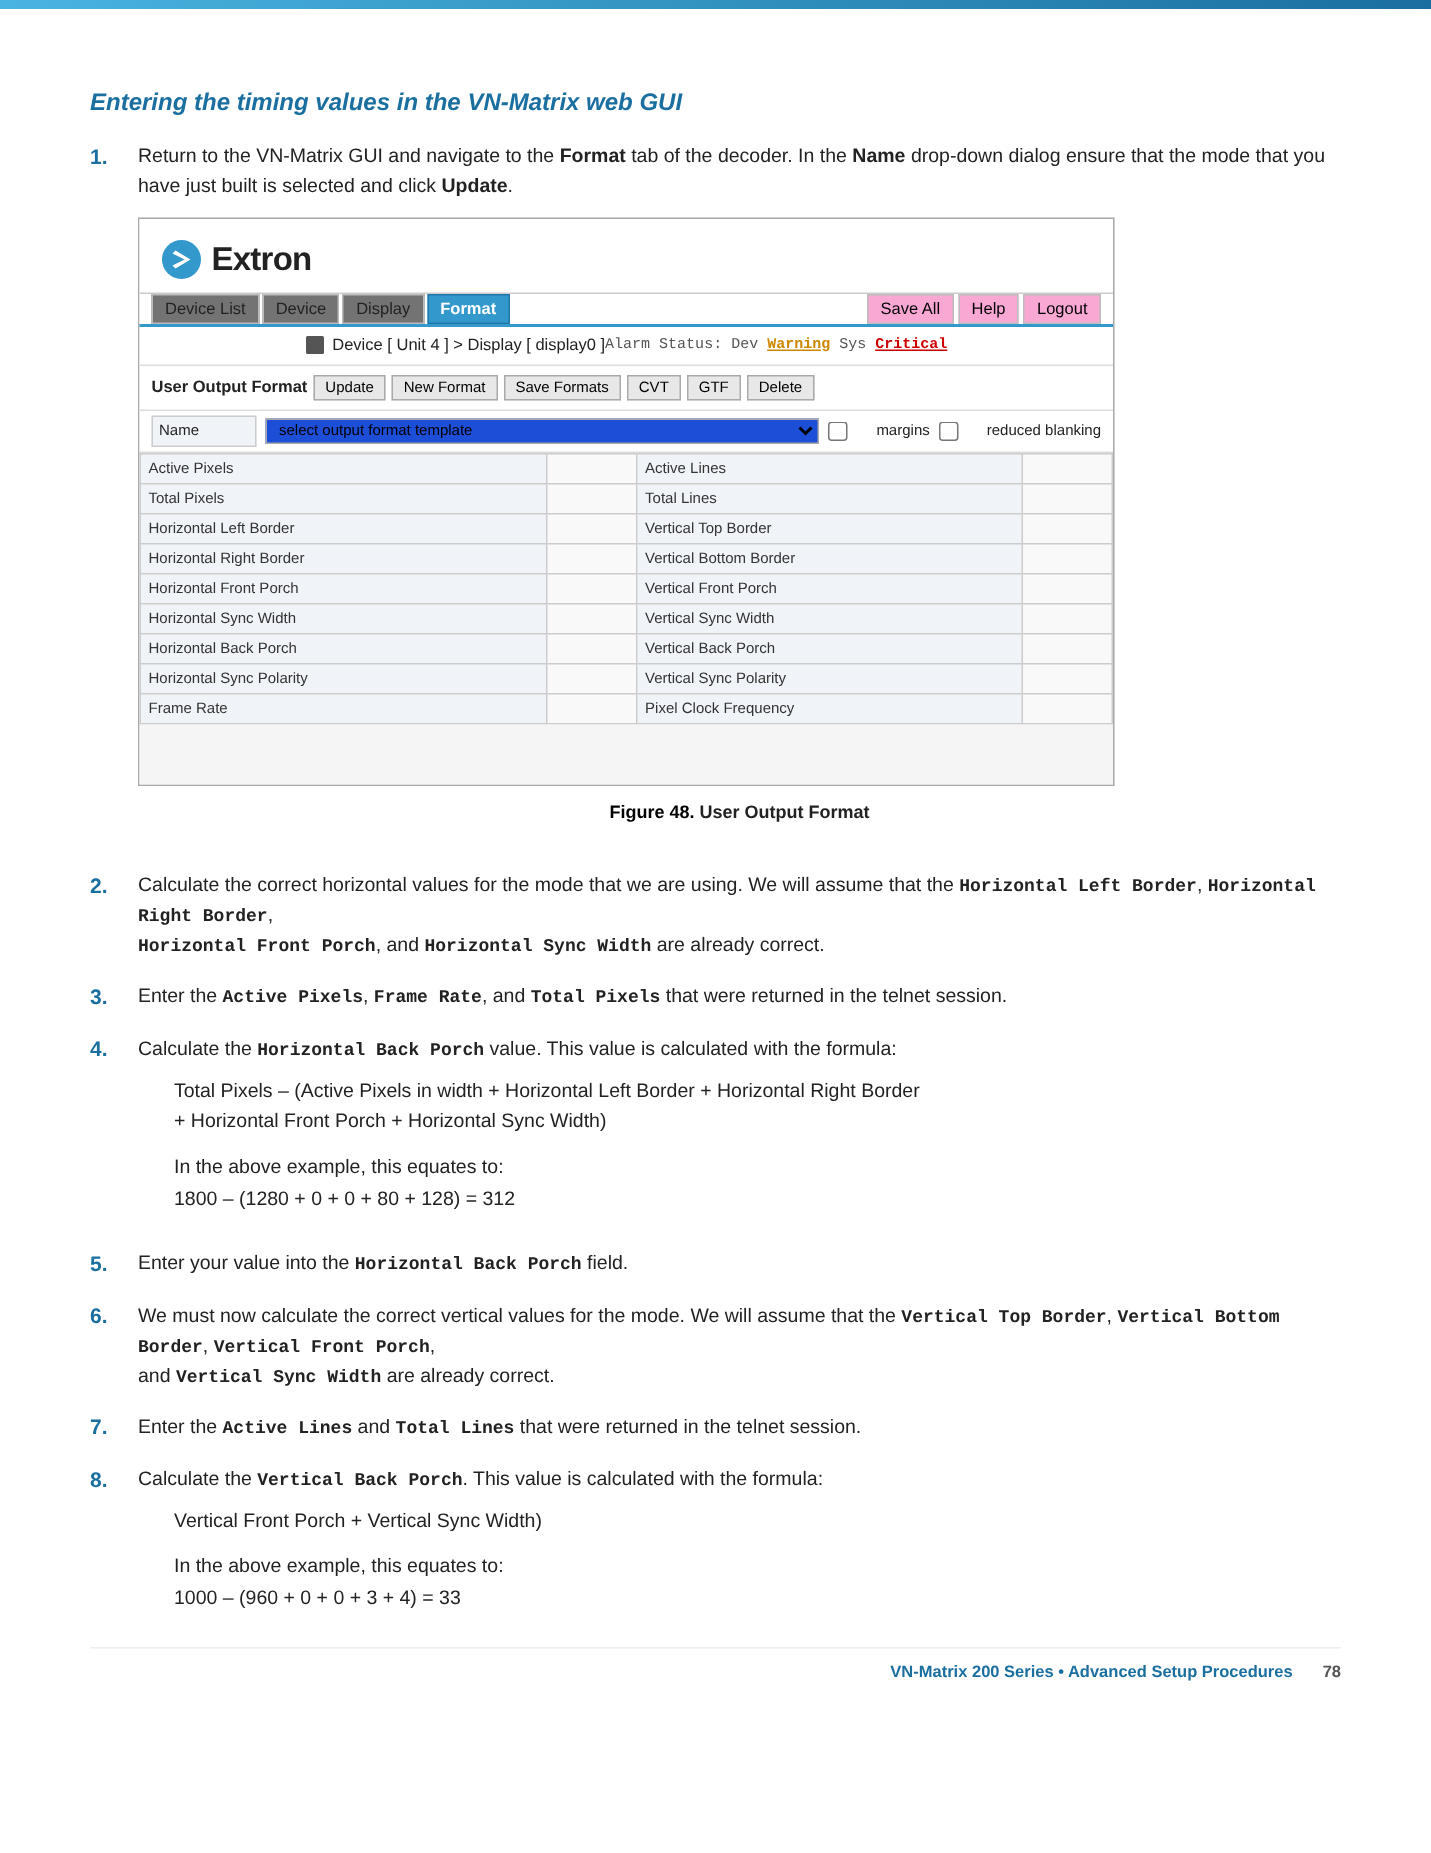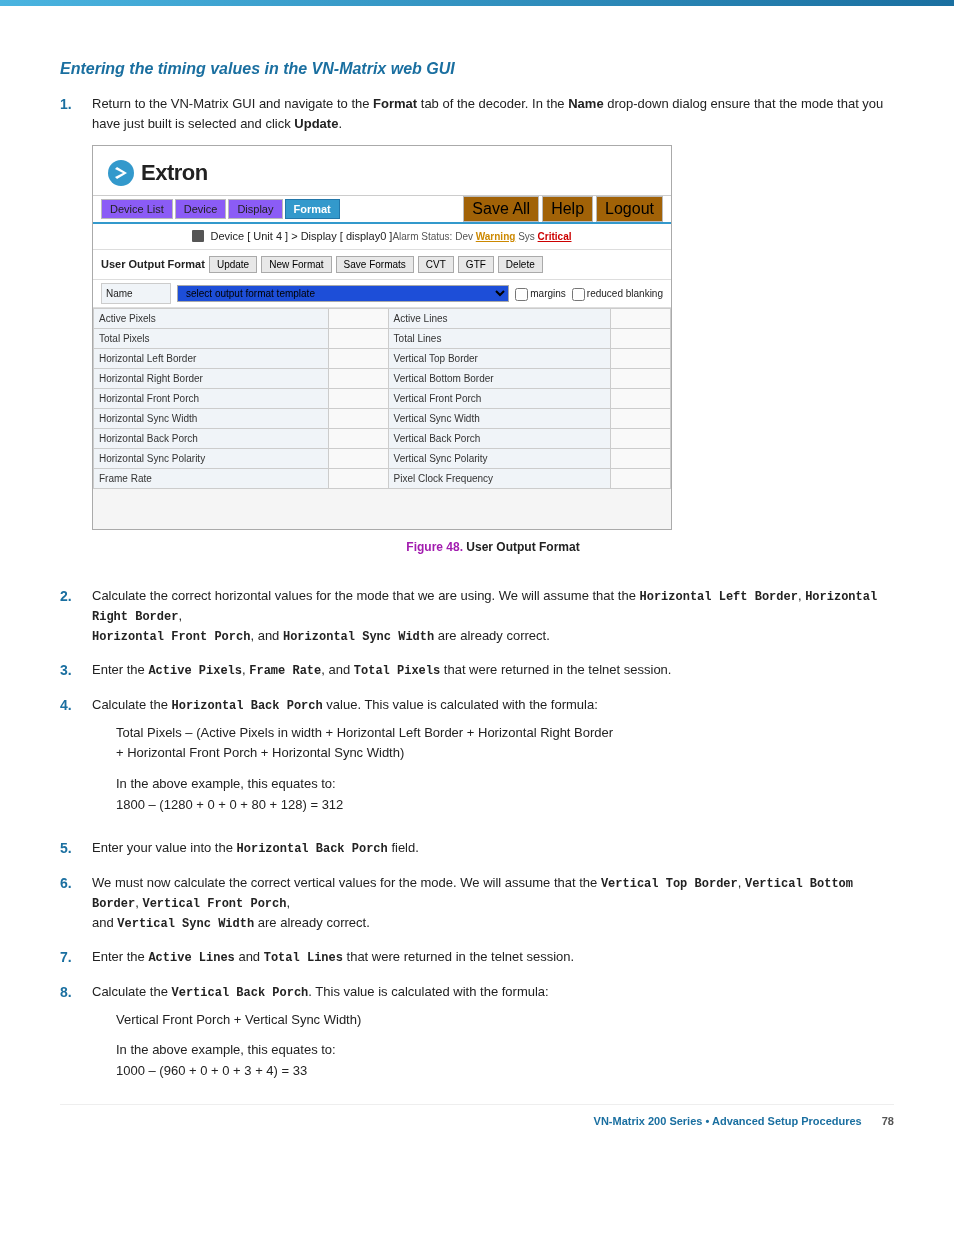--- a/index.html
+++ b/index.html
@@ -53,21 +53,21 @@
       flex: 1;
     }
     .mono { font-family: 'Courier New', monospace; font-weight: bold; font-size: 12px; }
 
     
     .screenshot-box {
       border: 1px solid #aaa;
       background: #f0f0f0;
       margin: 16px 0 8px 0;
       padding: 0;
-      width: 580px;
+      width: 651px;
     }
 
     
     .extron-header {
       background: #fff;
       padding: 10px 14px 6px 14px;
       border-bottom: 1px solid #ccc;
       display: flex;
       align-items: center;
     }
@@ -100,42 +100,42 @@
     }
 
     .extron-nav-left {
       display: flex;
       gap: 2px;
     }
 
     .nav-btn {
       padding: 3px 8px;
       font-size: 11px;
-      background: #8b5cf6;
+      background: #737373;
       border: 1px solid #bbb;
       cursor: pointer;
       color: #222;
     }
 
     .nav-btn.active {
       background: #3399cc;
       color: #fff;
       border-color: #2277aa;
       font-weight: bold;
     }
 
     .extron-nav-right {
       display: flex;
       gap: 3px;
     }
 
     .nav-right-btn {
       padding: 3px 8px;
-      font-size: 16px;
-      background: #a16207;
+      font-size: 11px;
+      background: #f9a8d4;
       border: 1px solid #bbb;
       cursor: pointer;
     }
 
     .device-bar {
       background: #fff;
       padding: 4px 8px;
       font-size: 11px;
       display: flex;
       justify-content: center;
@@ -145,20 +145,21 @@
 
     .device-bar-left {
       display: flex;
       align-items: center;
       gap: 6px;
     }
 
     .alarm-status {
       font-size: 10px;
       color: #555;
+      font-family: Liberation Mono, monospace;
     }
 
     .alarm-warning {
       color: #cc8800;
       font-weight: bold;
       text-decoration: underline;
     }
 
     .alarm-critical {
       color: #cc0000;
@@ -194,22 +195,22 @@
     .uof-select {
       font-size: 10px;
       padding: 1px 4px;
       border: 1px solid #aaa;
       background: #1d4ed8;
     }
 
     .uof-check-label {
       font-size: 10px;
       display: flex;
-      align-items: flex-end;
-      gap: 2px;
+      align-items: center;
+      gap: 19px;
     }
 
     
     .format-table {
       width: 100%;
       border-collapse: collapse;
       font-size: 10px;
       background: #fff;
     }
 
@@ -232,21 +233,21 @@
       font-size: 10px;
     }
 
     .figure-caption {
       text-align: center;
       font-size: 12px;
       margin: 6px 0 16px 0;
     }
 
     .figure-caption .fig-num {
-      color: #a21caf;
+      color: #000000;
       font-weight: bold;
     }
 
     .figure-caption .fig-title {
       font-weight: bold;
     }
 
     
     .formula-block {
       margin: 8px 0 8px 24px;

